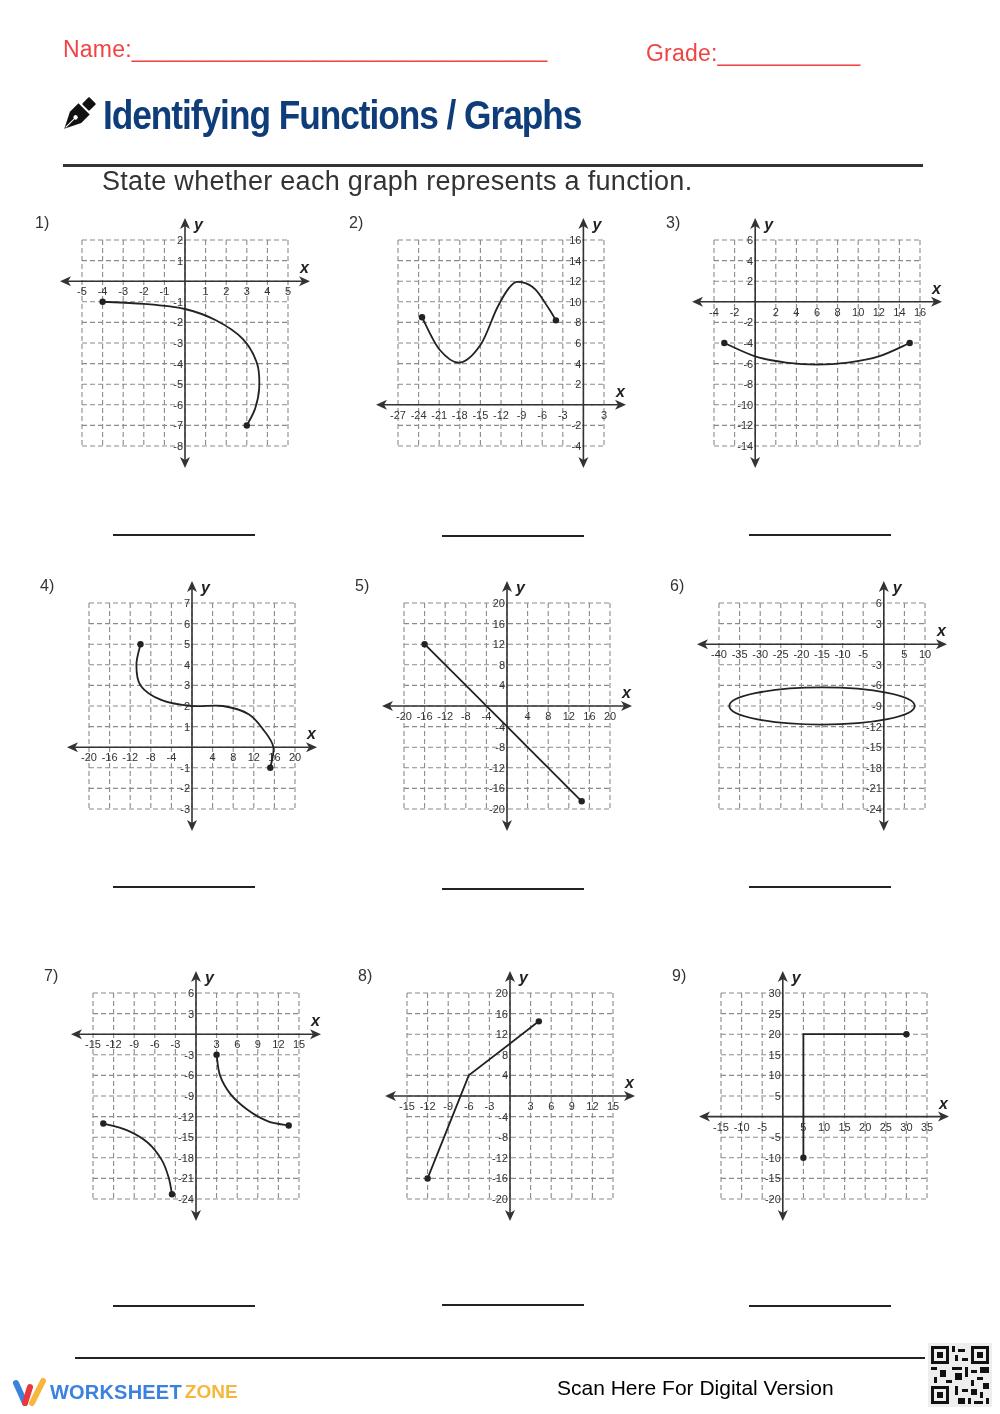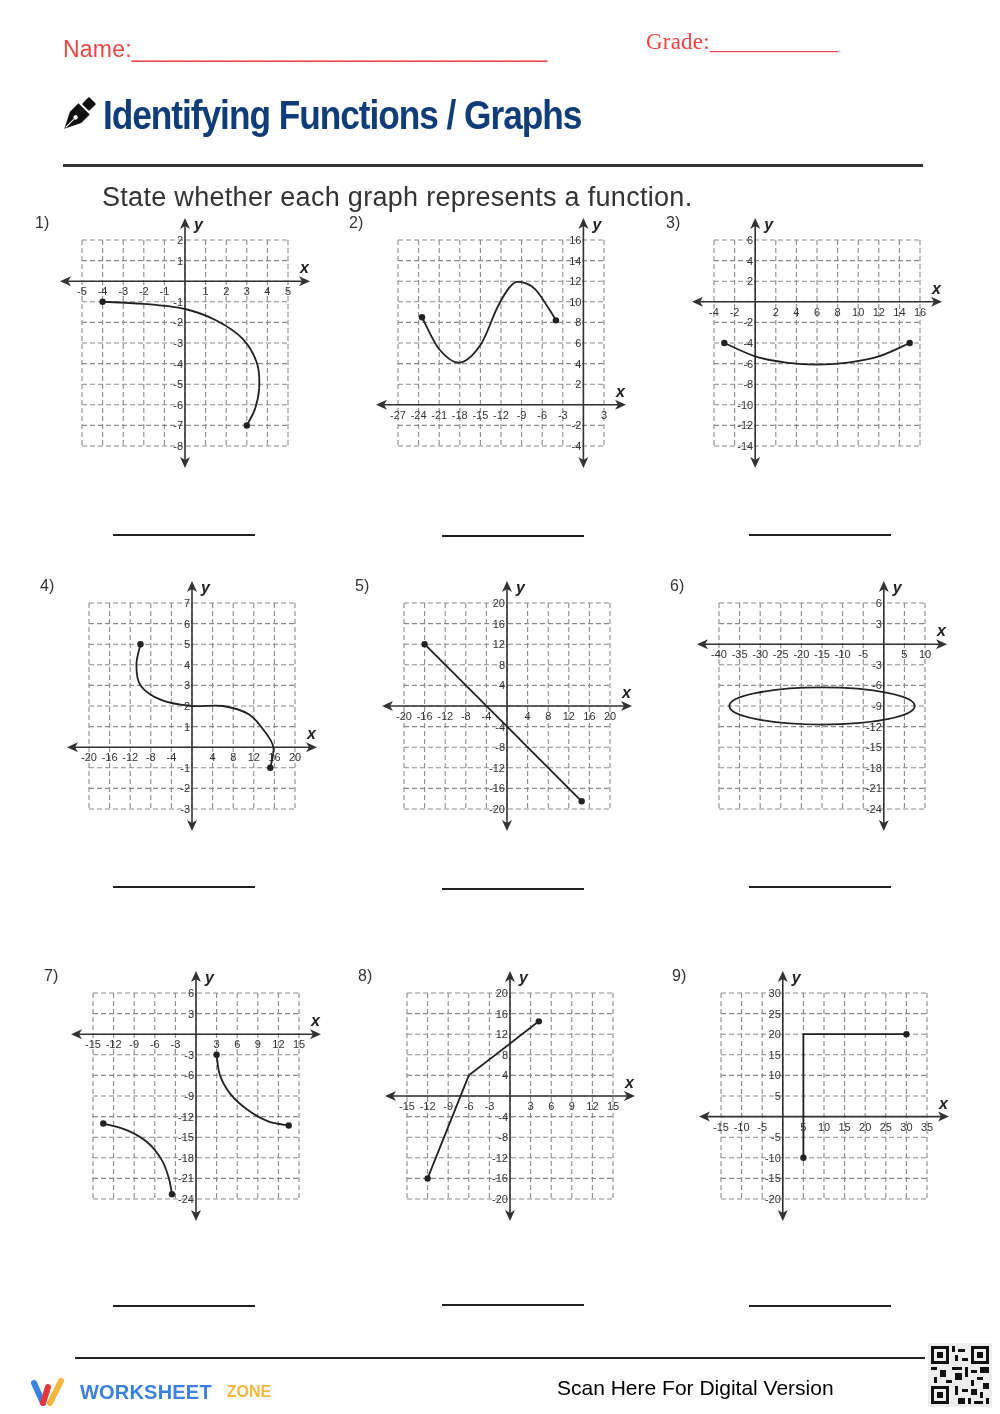--- a/index.html
+++ b/index.html
@@ -2,36 +2,36 @@
 <html><head>
 <meta charset="utf-8">
 <style>
   html,body{margin:0;padding:0;background:#fff;}
   body{width:1000px;height:1414px;position:relative;overflow:hidden;font-family:"Liberation Sans",sans-serif;color:#333;}
   .abs{position:absolute;}
   .hdr-field{font-size:23px;color:#ef4444;letter-spacing:0.2px;}
   .title-wrap{left:55px;top:92px;display:flex;align-items:center;text-align:right;}
   .title{font-family:"Liberation Sans",sans-serif;font-weight:bold;font-size:41px;color:#0f3d7a;letter-spacing:-1.2px;transform:scaleX(0.86);transform-origin:left center;white-space:nowrap;}
   .rule{left:63px;width:860px;height:3px;background:#333;}
-  .instructions{left:102px;top:182px;font-size:27px;color:#333;letter-spacing:0.3px;}
+  .instructions{left:102px;top:166px;font-size:27px;color:#333;letter-spacing:0.3px;}
   .qnum{font-size:16px;color:#333;}
   .answer-line{height:2px;background:#222;width:142px;}
   svg text{font-family:"Liberation Sans",sans-serif;}
   .footer-rule{left:75px;top:1357px;width:850px;height:2px;background:#222;}
-  .logo{left:28px;top:1377px;display:flex;align-items:center;gap:12px;}
+  .logo{left:10px;top:1377px;display:flex;align-items:center;}
   .logo-text-a{font-weight:bold;font-size:20px;color:#3b82e0;letter-spacing:0.2px;}
-  .logo-text-b{font-weight:bold;font-size:16px;color:#f6b73c;margin-left:3px;}
+  .logo-text-b{font-weight:bold;font-size:19px;color:#f6b73c;margin-left:3px;}
   .scan{left:557px;top:1376px;font-size:21px;color:#000000;}
   .qr{left:928px;top:1343px;width:64px;height:64px;background:#eee;}
 </style>
 </head>
 <body>
 
 <div class="abs hdr-field" style="left:63px;top:36px;">Name:________________________________</div>
-<div class="abs hdr-field" style="left:646px;top:29px;font-family:Liberation Serif, serif;">Grade:___________</div>
+<div class="abs hdr-field" style="left:646px;top:40px;">Grade:___________</div>
 
 <div class="abs title-wrap">
   <span style="display:inline-block;width:44px;height:44px;margin-right:4px;">
     <svg viewBox="0 0 44 44" width="44" height="44">
       <g transform="rotate(45 22 22)">
         <rect x="17" y="0" width="10" height="10" rx="1" fill="#111"></rect>
         <path d="M14 12 L30 12 L30 24 L22 40 L14 24 Z" fill="#111"></path>
         <circle cx="22" cy="24" r="2.2" fill="#fff"></circle>
         <line x1="22" y1="26" x2="22" y2="38" stroke="#fff" stroke-width="1"></line>
       </g>

